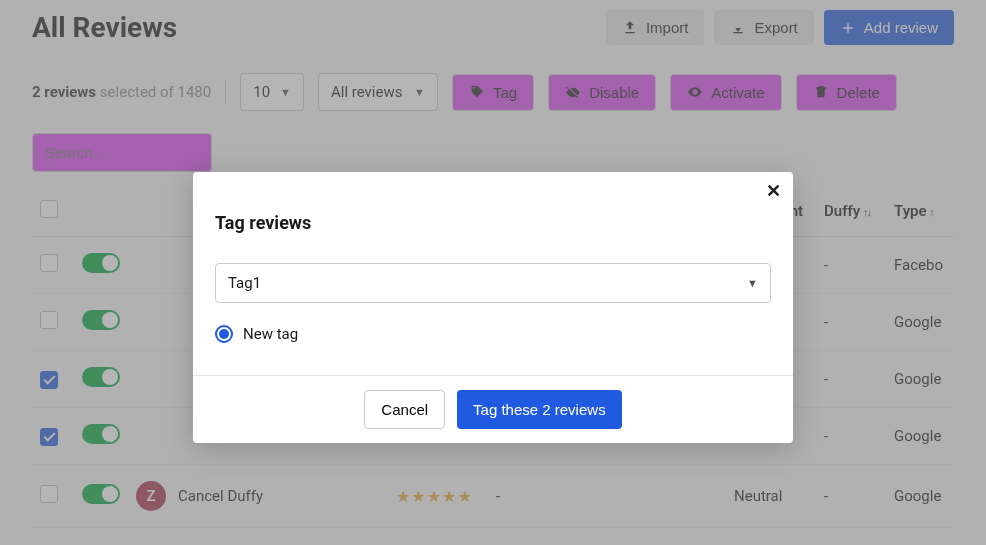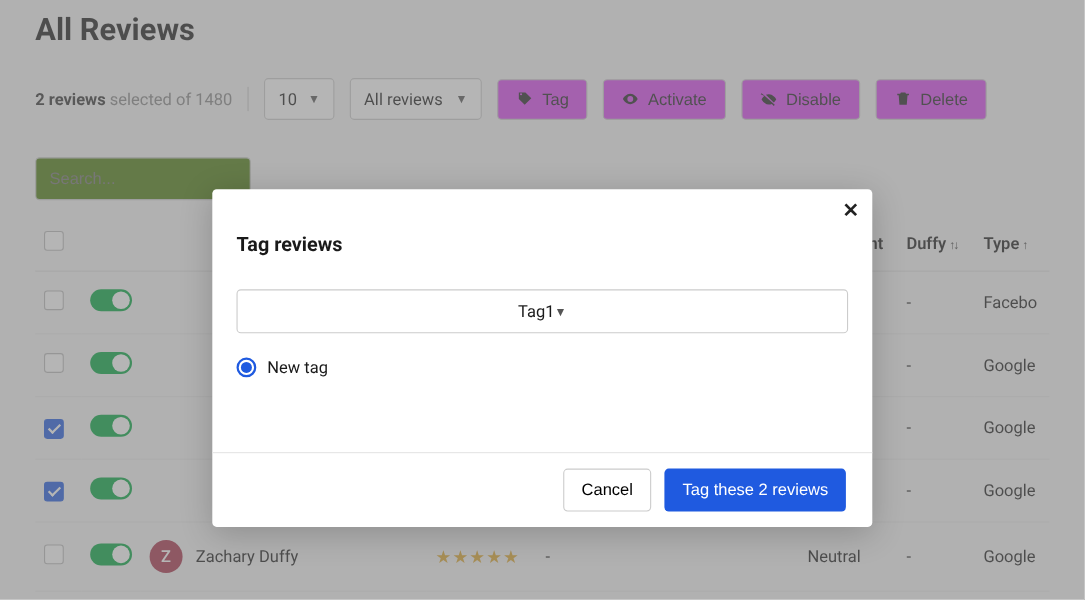--- a/index.html
+++ b/index.html
@@ -79,25 +79,25 @@
       background: #fff;
       cursor: pointer;
       font-size: 15px;
     }
     .select-wide { min-width: 120px; }
     .search-wrap {
       display: inline-flex;
       align-items: center;
       border: 1px solid #ccc;
       border-radius: 4px;
-      background: #4d7c0f;
-      margin-top: 20px;
+      background: #d946ef;
+      margin-top: 8px;
       margin-bottom: 14px;
       padding: 0 10px 0 0;
-      width: 196px;
+      width: 180px;
     }
     .search-input {
       border: none;
       outline: none;
       padding: 10px 12px;
       font-size: 15px;
       flex: 1;
       background: transparent;
     }
     .table {
@@ -225,31 +225,30 @@
     }
     .modal-input, .modal-select {
       flex: 1;
       border: 1px solid #ccc;
       border-radius: 4px;
       padding: 10px 12px;
       font-size: 15px;
       outline: none;
       display: flex;
       align-items: center;
-      justify-content: center;
+      justify-content: space-between;
       cursor: pointer;
       min-width: 310px;
     }
     .modal-footer {
       border-top: 1px solid #e5e5e5;
       padding: 14px 24px;
       display: flex;
-      justify-content: flex-end;
+      justify-content: center;
       gap: 12px;
-      margin-top: 36px;
     }
     .btn-lg {
       padding: 10px 16px;
       font-size: 15px;
       border-radius: 4px;
       cursor: pointer;
     }
     .btn-cancel {
       background: #fff; border: 1px solid #ccc;
     }
@@ -258,20 +257,40 @@
     }
     .chev { font-size: 11px; color: #555; }
     .icon-svg { width: 16px; height: 16px; fill: currentColor; }
   </style>
 </head>
 <body>
 
 <div class="page">
   <div class="header-row">
     <h1 class="page-title">All Reviews</h1>
+    <div class="header-actions">
+      <button class="btn btn-secondary">
+        <svg class="icon-svg" viewBox="0 0 24 24">
+            <path d="M5 20h14v-2H5v2zM12 2L6 8h4v6h4V8h4l-6-6z"></path>
+          </svg>
+        <span>Import</span>
+      </button>
+      <button class="btn btn-secondary">
+        <svg class="icon-svg" viewBox="0 0 24 24">
+            <path d="M5 20h14v-2H5v2zM12 2v10H8l4 6 4-6h-4V2h0z"></path>
+          </svg>
+        <span>Export</span>
+      </button>
+      <button class="btn btn-primary">
+        <svg class="icon-svg" viewBox="0 0 24 24">
+            <path d="M11 5h2v6h6v2h-6v6h-2v-6H5v-2h6z"></path>
+          </svg>
+        <span>Add review</span>
+      </button>
+    </div>
   </div>
 
   <div class="toolbar">
     <div class="selected-text">
       <strong>2 reviews</strong>
       <span class="muted">selected of 1480</span>
     </div>
     <div class="divider-vert"></div>
     <div class="select-box">
       <span>10</span>
@@ -279,35 +298,35 @@
     </div>
     <div class="select-box select-wide">
       <span>All reviews</span>
       <span class="chev">▼</span>
     </div>
     <button class="btn btn-outline">
       <svg class="icon-svg" viewBox="0 0 24 24">
           <path d="M21 11l-8-8H4v9l8 8 9-9zM7 7a1.5 1.5 0 110-3 1.5 1.5 0 010 3z"></path>
         </svg>
       <span>Tag</span>
+    </button>
+    <button class="btn btn-outline">
+      <svg class="icon-svg" viewBox="0 0 24 24">
+          <path d="M2 4l18 16-1.3 1.4L16 18.7A11 11 0 0112 19.5c-5 0-9-4.5-10-7 .5-1.2 1.8-3 3.7-4.6L.7 5.4 2 4zm10 1.5c5 0 9 4.5 10 7-.5 1.2-1.7 2.9-3.4 4.4L7.9 6.1A11 11 0 0112 5.5z"></path>
+        </svg>
+      <span>Disable</span>
     </button>
     <button class="btn btn-outline">
       <svg class="icon-svg" viewBox="0 0 24 24">
           <path d="M12 5c-5 0-9 4.5-10 7 1 2.5 5 7 10 7s9-4.5 10-7c-1-2.5-5-7-10-7zm0 11a4 4 0 110-8 4 4 0 010 8z"></path>
         </svg>
       <span>Activate</span>
     </button>
     <button class="btn btn-outline">
       <svg class="icon-svg" viewBox="0 0 24 24">
-          <path d="M2 4l18 16-1.3 1.4L16 18.7A11 11 0 0112 19.5c-5 0-9-4.5-10-7 .5-1.2 1.8-3 3.7-4.6L.7 5.4 2 4zm10 1.5c5 0 9 4.5 10 7-.5 1.2-1.7 2.9-3.4 4.4L7.9 6.1A11 11 0 0112 5.5z"></path>
-        </svg>
-      <span>Disable</span>
-    </button>
-    <button class="btn btn-outline">
-      <svg class="icon-svg" viewBox="0 0 24 24">
           <path d="M6 7h12l-1 13H7L6 7zm3-4h6l1 2h4v2H4V5h4l1-2z"></path>
         </svg>
       <span>Delete</span>
     </button>
   </div>
 
   <div>
     <div class="search-wrap">
       <input class="search-input" placeholder="Search..." style="">
       <svg class="icon-svg" viewBox="0 0 24 24" style="color:#888">
@@ -369,21 +388,21 @@
         <td>Positive</td>
         <td>-</td>
         <td>Google</td>
       </tr>
       <tr>
         <td><span class="checkbox"></span></td>
         <td><span class="toggle"></span></td>
         <td>
           <div class="reviewer-cell">
             <span class="avatar">Z</span>
-            <span>Zachary Duffy</span>
+            <span>Cancel Duffy</span>
           </div>
         </td>
         <td><span class="stars">★★★★★</span></td>
         <td>-</td>
         <td>Neutral</td>
         <td>-</td>
         <td>Google</td>
       </tr>
     </tbody>
   </table>

